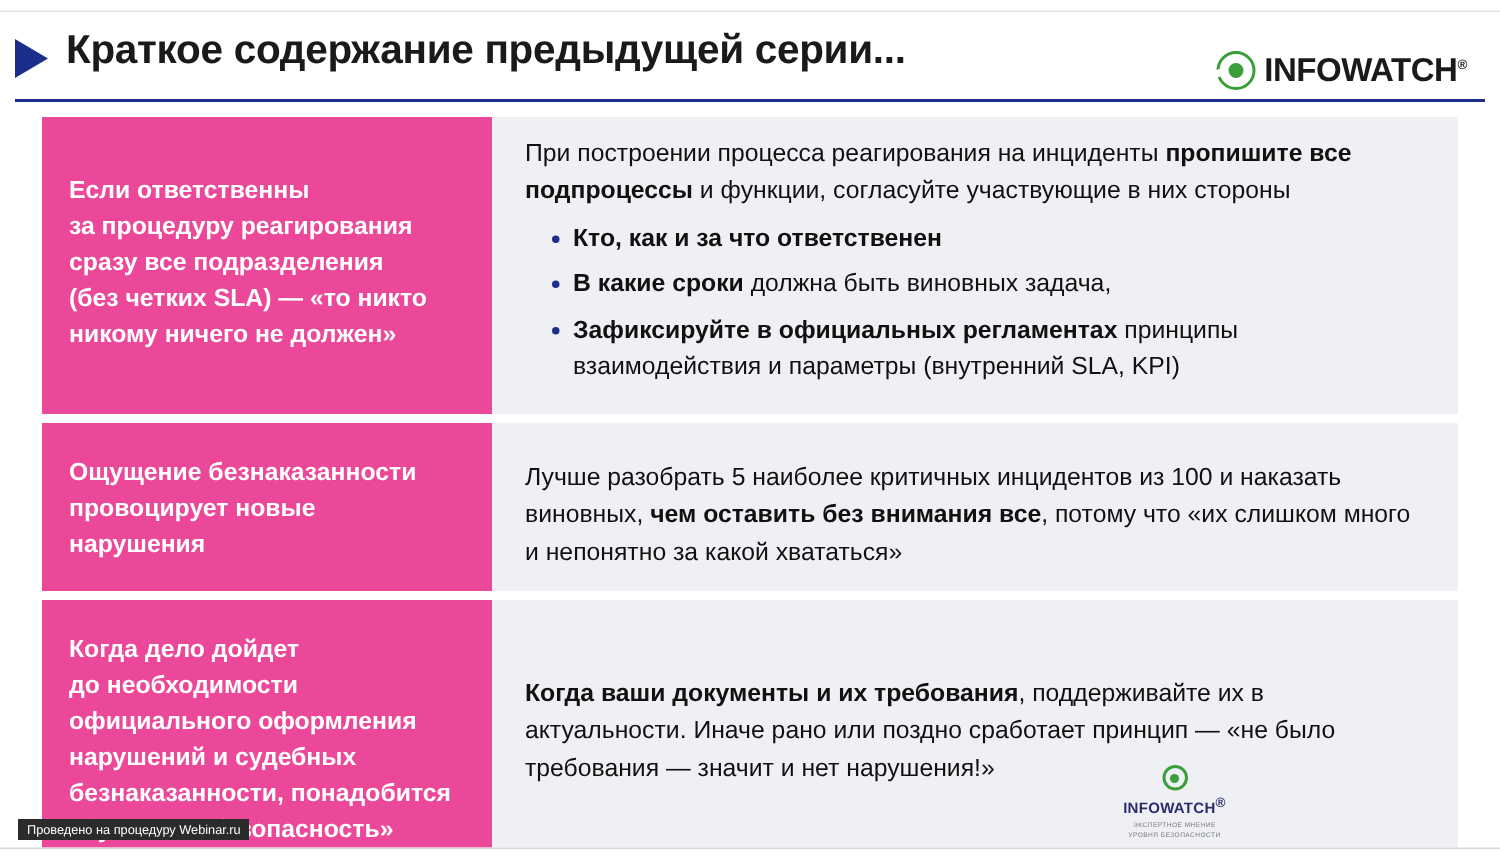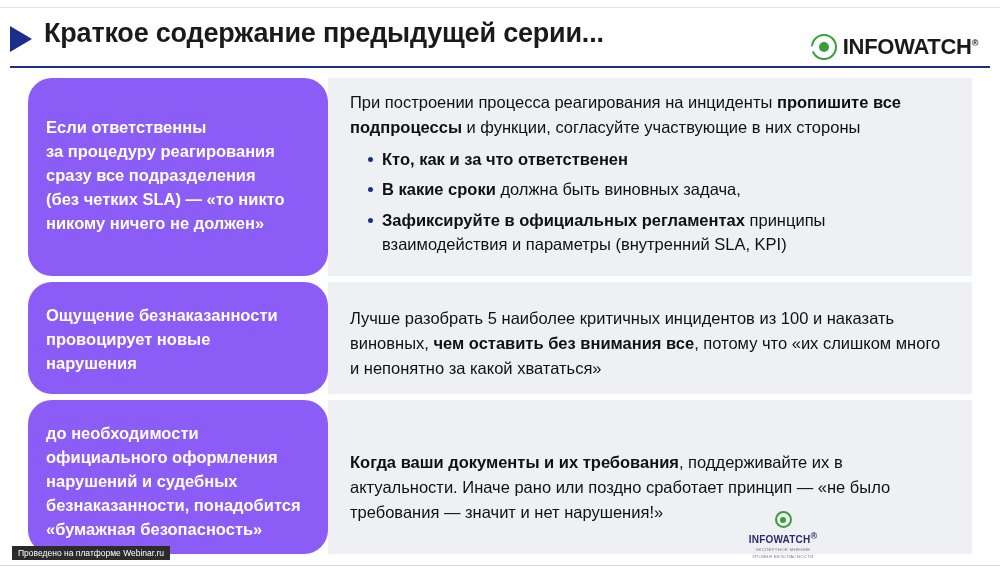--- a/index.html
+++ b/index.html
@@ -121,28 +121,27 @@
     left: 28px; top: 78px;
     width: 944px;
   }
   .row {
     display: flex;
     align-items: stretch;
     margin-bottom: 6px;
   }
   .cell-left {
     width: 300px;
-    background: #8b5cf6;
+    background: #ec4899;
     color: #ffffff;
     box-sizing: border-box;
     padding: 16px 14px 4px 18px;
     font-size: 16.5px;
     font-weight: bold;
     line-height: 1.45;
-    border-radius: 24px;
   }
   .cell-right {
     flex: 1;
     background: #eef0f3;
     color: #111111;
     box-sizing: border-box;
     padding: 14px 18px 12px 22px;
     font-size: 16.5px;
     line-height: 1.5;
   }
@@ -270,34 +269,35 @@
         <div>провоцирует новые</div>
         <div>нарушения</div>
       </div>
       <div class="cell-right">
         <p class="para"><span>Лучше разобрать 5 наиболее критичных инцидентов из 100 и наказать виновных, </span><span class="b">чем оставить без внимания все</span><span>, потому что «их слишком много и непонятно за какой хвататься»</span></p>
       </div>
     </div>
 
     <div class="row r3">
       <div class="cell-left">
+        <div>Когда дело дойдет</div>
         <div>до необходимости</div>
         <div>официального оформления</div>
         <div>нарушений и судебных</div>
         <div>безнаказанности, понадобится</div>
         <div>«бумажная безопасность»</div>
       </div>
       <div class="cell-right">
         <p class="para"><span></span><span class="b">Когда ваши документы и их требования</span><span>, поддерживайте их в актуальности. Иначе рано или поздно сработает принцип — «не было требования — значит и нет нарушения!»</span></p>
       </div>
     </div>
 
   </div>
 
-  <div class="webinar-badge">Проведено на платформе Webinar.ru</div>
+  <div class="webinar-badge">Проведено на процедуру Webinar.ru</div>
 
   <div class="footer-logo">
     <div class="footer-mark"></div>
     <div class="footer-name"><span>INFOWATCH</span><span class="logo-tm">®</span></div>
     <div class="footer-sub">ЭКСПЕРТНОЕ МНЕНИЕ</div>
     <div class="footer-sub">УРОВНЯ БЕЗОПАСНОСТИ</div>
   </div>
 
   <div class="frame-bottom"></div>
 </div>

